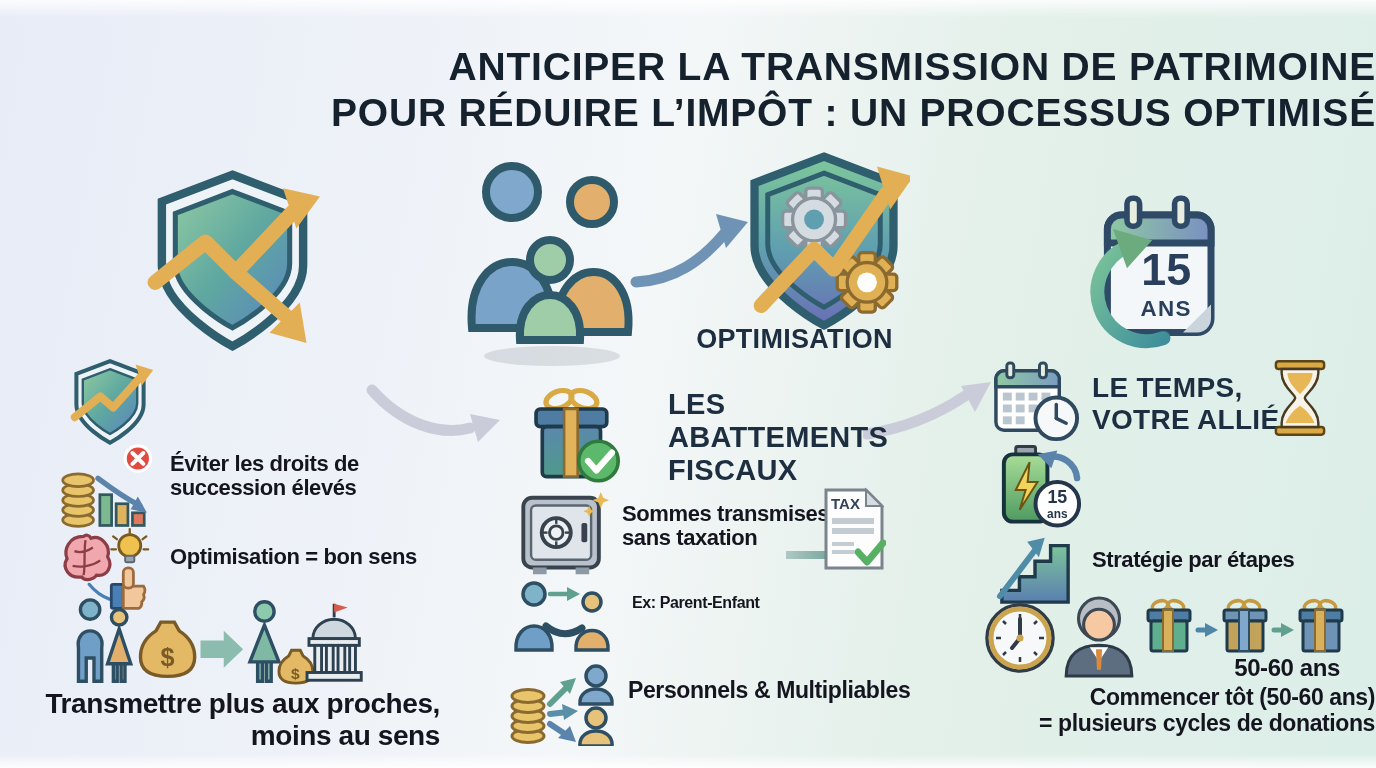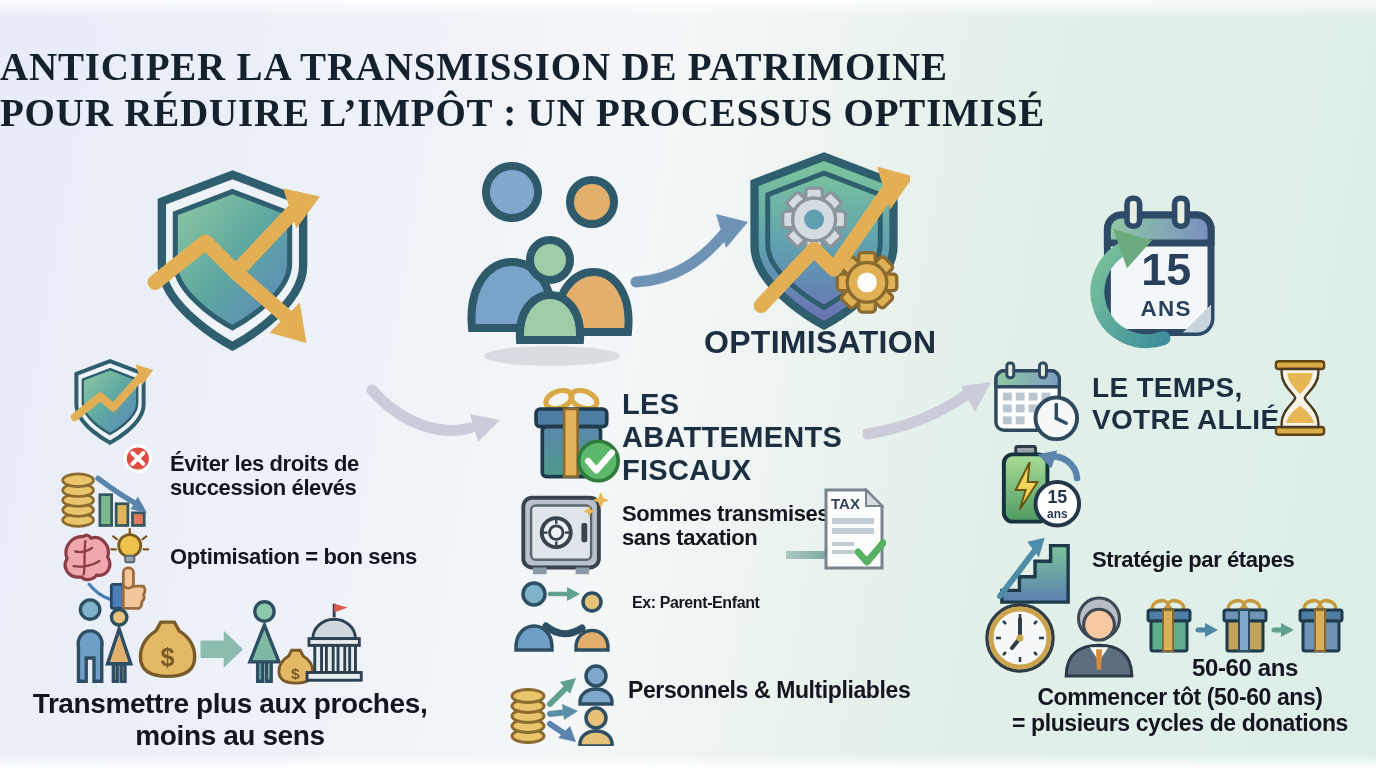--- a/index.html
+++ b/index.html
@@ -4,25 +4,25 @@
 <style>
   html,body{margin:0;padding:0;}
   body{font-family:"Liberation Sans","DejaVu Sans",sans-serif;}
   .stage{position:relative;width:1376px;height:768px;overflow:hidden;
     background:linear-gradient(100deg,#e7ecf7 0%,#eef2f8 28%,#f4f7f8 46%,#e4f0ea 68%,#dceee8 100%);}
   .stage::before{content:"";position:absolute;left:0;top:0;right:0;height:18px;
     background:linear-gradient(180deg,rgba(255,255,255,.85),rgba(255,255,255,0));}
   .stage::after{content:"";position:absolute;left:0;bottom:0;right:0;height:14px;
     background:linear-gradient(0deg,rgba(255,255,255,.9),rgba(255,255,255,0));}
   .abs{position:absolute;}
-  .title{position:absolute;top:44px;left:0;right:0;text-align:left;
-    font-size:39px;font-weight:800;color:#15222e;letter-spacing:.8px;line-height:1.18;font-family:Liberation Serif, serif;}
+  .title{position:absolute;top:44px;left:0;right:0;text-align:right;
+    font-size:39px;font-weight:800;color:#15222e;letter-spacing:.8px;line-height:1.18;}
   .heading{font-weight:800;color:#1c2e40;letter-spacing:.3px;line-height:1.14;}
   .item-text{font-weight:700;color:#15151f;letter-spacing:-.4px;line-height:1.1;}
-  .caption{font-weight:700;color:#15151f;letter-spacing:-.4px;line-height:1.15;text-align:center;}
+  .caption{font-weight:700;color:#15151f;letter-spacing:-.4px;line-height:1.15;text-align:right;}
   .sub-text{font-weight:500;color:#1d1d28;letter-spacing:-.4px;}
   svg{display:block;}
   svg text{font-family:"Liberation Sans","DejaVu Sans",sans-serif;}
 </style>
 </head>
 <body>
 
 <div class="stage">
 
   <div class="title">
@@ -88,21 +88,21 @@
         <rect x="-5" y="-18" width="10" height="36" rx="2" transform="rotate(90)"></rect>
         <rect x="-5" y="-18" width="10" height="36" rx="2" transform="rotate(135)"></rect>
       </g>
       <circle r="12" fill="#e0b055" stroke="#8a6a2f" stroke-width="2"></circle>
       <circle r="6" fill="#fdfdfb"></circle>
     </g>
     <polyline points="12,94 44,60 56,72 88,26" fill="none" stroke="#e3af55" stroke-width="9" stroke-linejoin="round" stroke-linecap="round"></polyline>
     <polygon points="82,10 104,16 90,36" fill="#e3af55"></polygon>
   </svg>
 
-  <div class="abs heading" style="left:704px;top:324px;width:275px;text-align:left;font-size:32px">
+  <div class="abs heading" style="left:657px;top:324px;width:275px;text-align:center;font-size:27px">
     <div>OPTIMISATION</div>
   </div>
 
   <svg class="abs" style="left:1085px;top:192px" width="140" height="158" viewBox="0 0 100 112">
     <defs>
       <linearGradient id="calg1" x1="0" y1="0" x2="1" y2="0">
         <stop offset="0" stop-color="#8fc9a2"></stop>
           <stop offset="1" stop-color="#7a8fc2"></stop>
       </linearGradient>
       <linearGradient id="calarc" x1="0" y1="0" x2="1" y2="1">
@@ -225,21 +225,21 @@
       </linearGradient>
     </defs>
     <ellipse cx="38" cy="15" rx="13" ry="8" fill="none" stroke="#d9a945" stroke-width="5" transform="rotate(-20 38 15)"></ellipse>
     <ellipse cx="62" cy="15" rx="13" ry="8" fill="none" stroke="#d9a945" stroke-width="5" transform="rotate(20 62 15)"></ellipse>
     <rect x="16" y="24" width="68" height="17" rx="4" fill="#4f7ca3" stroke="#1f3a4a" stroke-width="3.5"></rect>
     <rect x="22" y="41" width="56" height="48" rx="4" fill="url(#giftg)" stroke="#1f3a4a" stroke-width="3.5"></rect>
     <rect x="43" y="24" width="13" height="65" fill="#e3b35c" stroke="#8a6a2f" stroke-width="2.5"></rect>
     <circle cx="76" cy="74" r="19" fill="#5cb86a" stroke="#2f7a3c" stroke-width="3.5"></circle>
     <path d="M66 74 l8 9 l15 -17" fill="none" stroke="#fff" stroke-width="6" stroke-linecap="round" stroke-linejoin="round"></path>
   </svg>
-  <div class="abs heading" style="left:622px;top:388px;width:245px;font-size:29px">LES ABATTEMENTS FISCAUX</div>
+  <div class="abs heading" style="left:668px;top:388px;width:245px;font-size:29px">LES ABATTEMENTS FISCAUX</div>
 
   <svg class="abs" style="left:514px;top:490px" width="100" height="92" viewBox="0 0 100 95">
     <rect x="8" y="8" width="78" height="72" rx="9" fill="#b9c2cc" stroke="#39434e" stroke-width="4"></rect>
     <rect x="16" y="16" width="62" height="56" rx="5" fill="#dfe5ea" stroke="#5a6670" stroke-width="2.5"></rect>
     <circle cx="42" cy="44" r="15" fill="#eef1f4" stroke="#39434e" stroke-width="4"></circle>
     <circle cx="42" cy="44" r="7" fill="none" stroke="#39434e" stroke-width="3"></circle>
     <g stroke="#39434e" stroke-width="2.5">
       <line x1="42" y1="29" x2="42" y2="35"></line>
         <line x1="42" y1="53" x2="42" y2="59"></line>
       <line x1="27" y1="44" x2="33" y2="44"></line>

